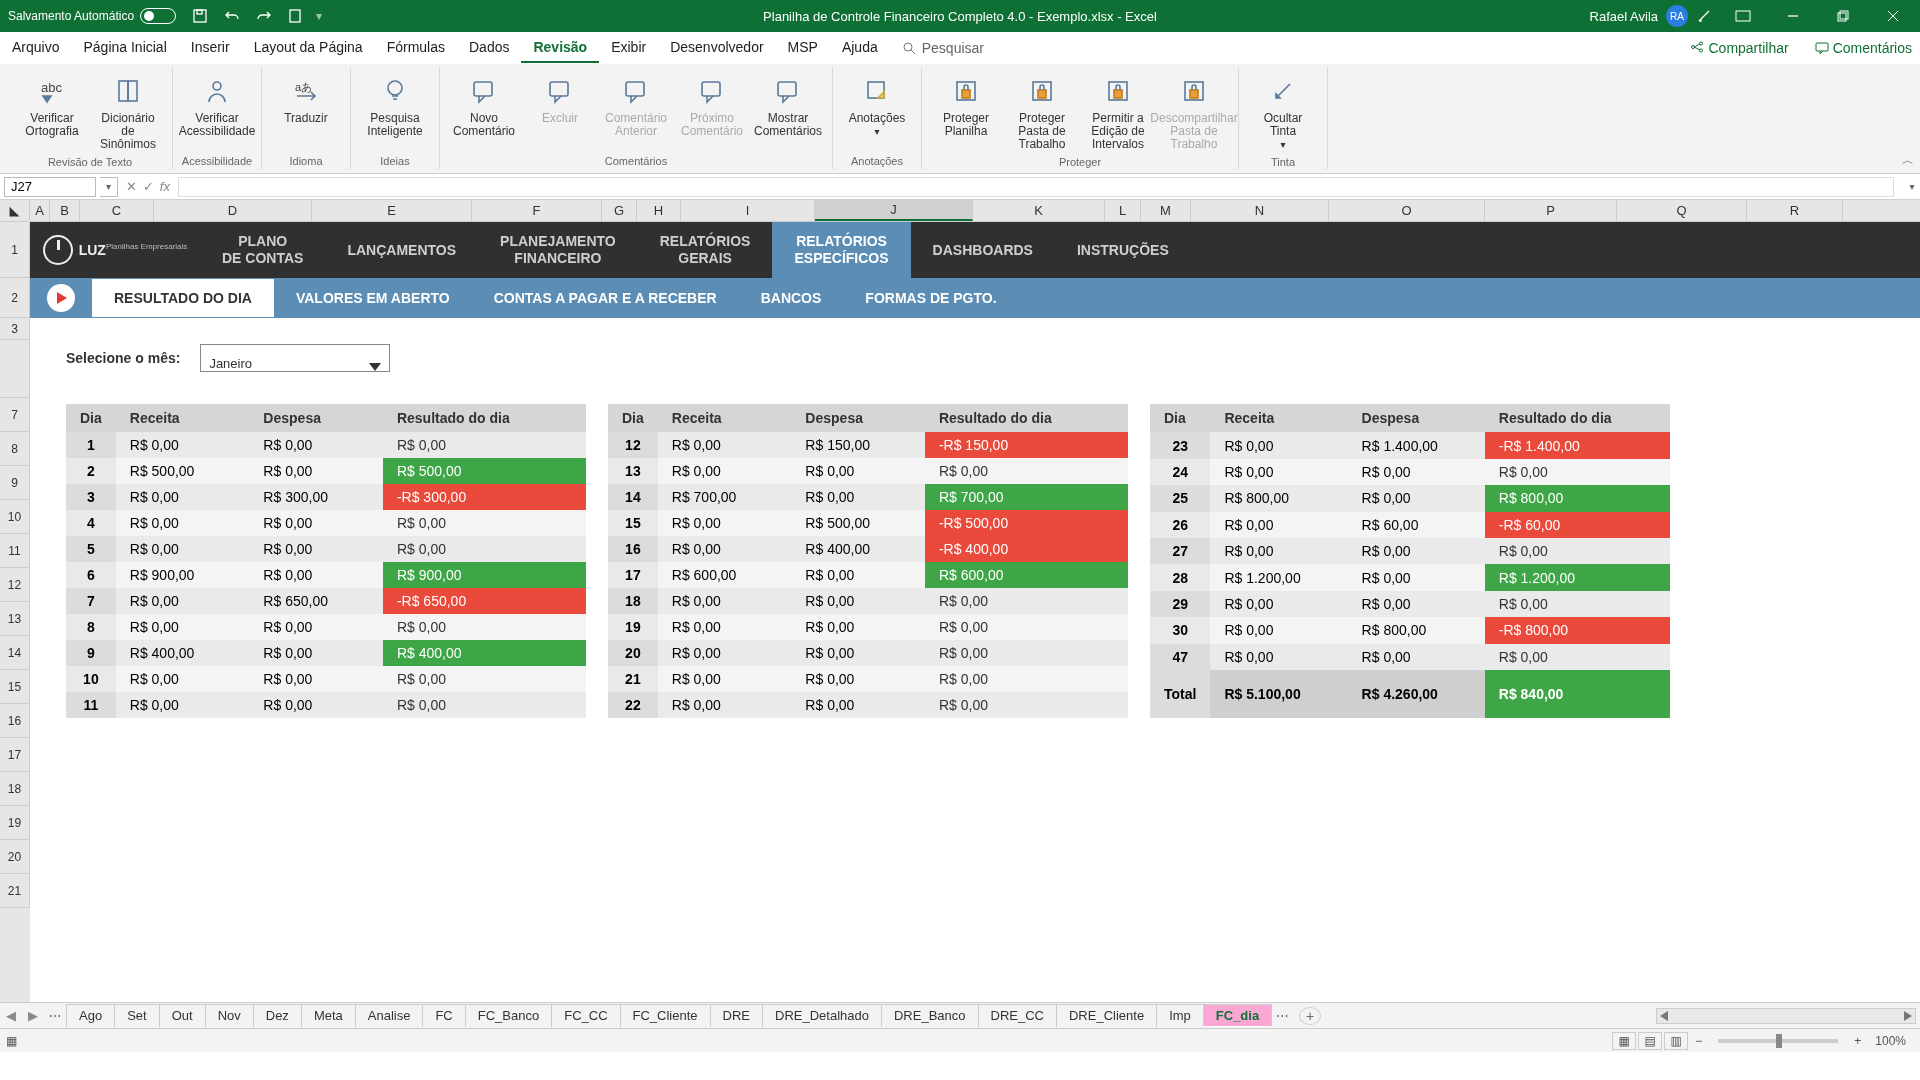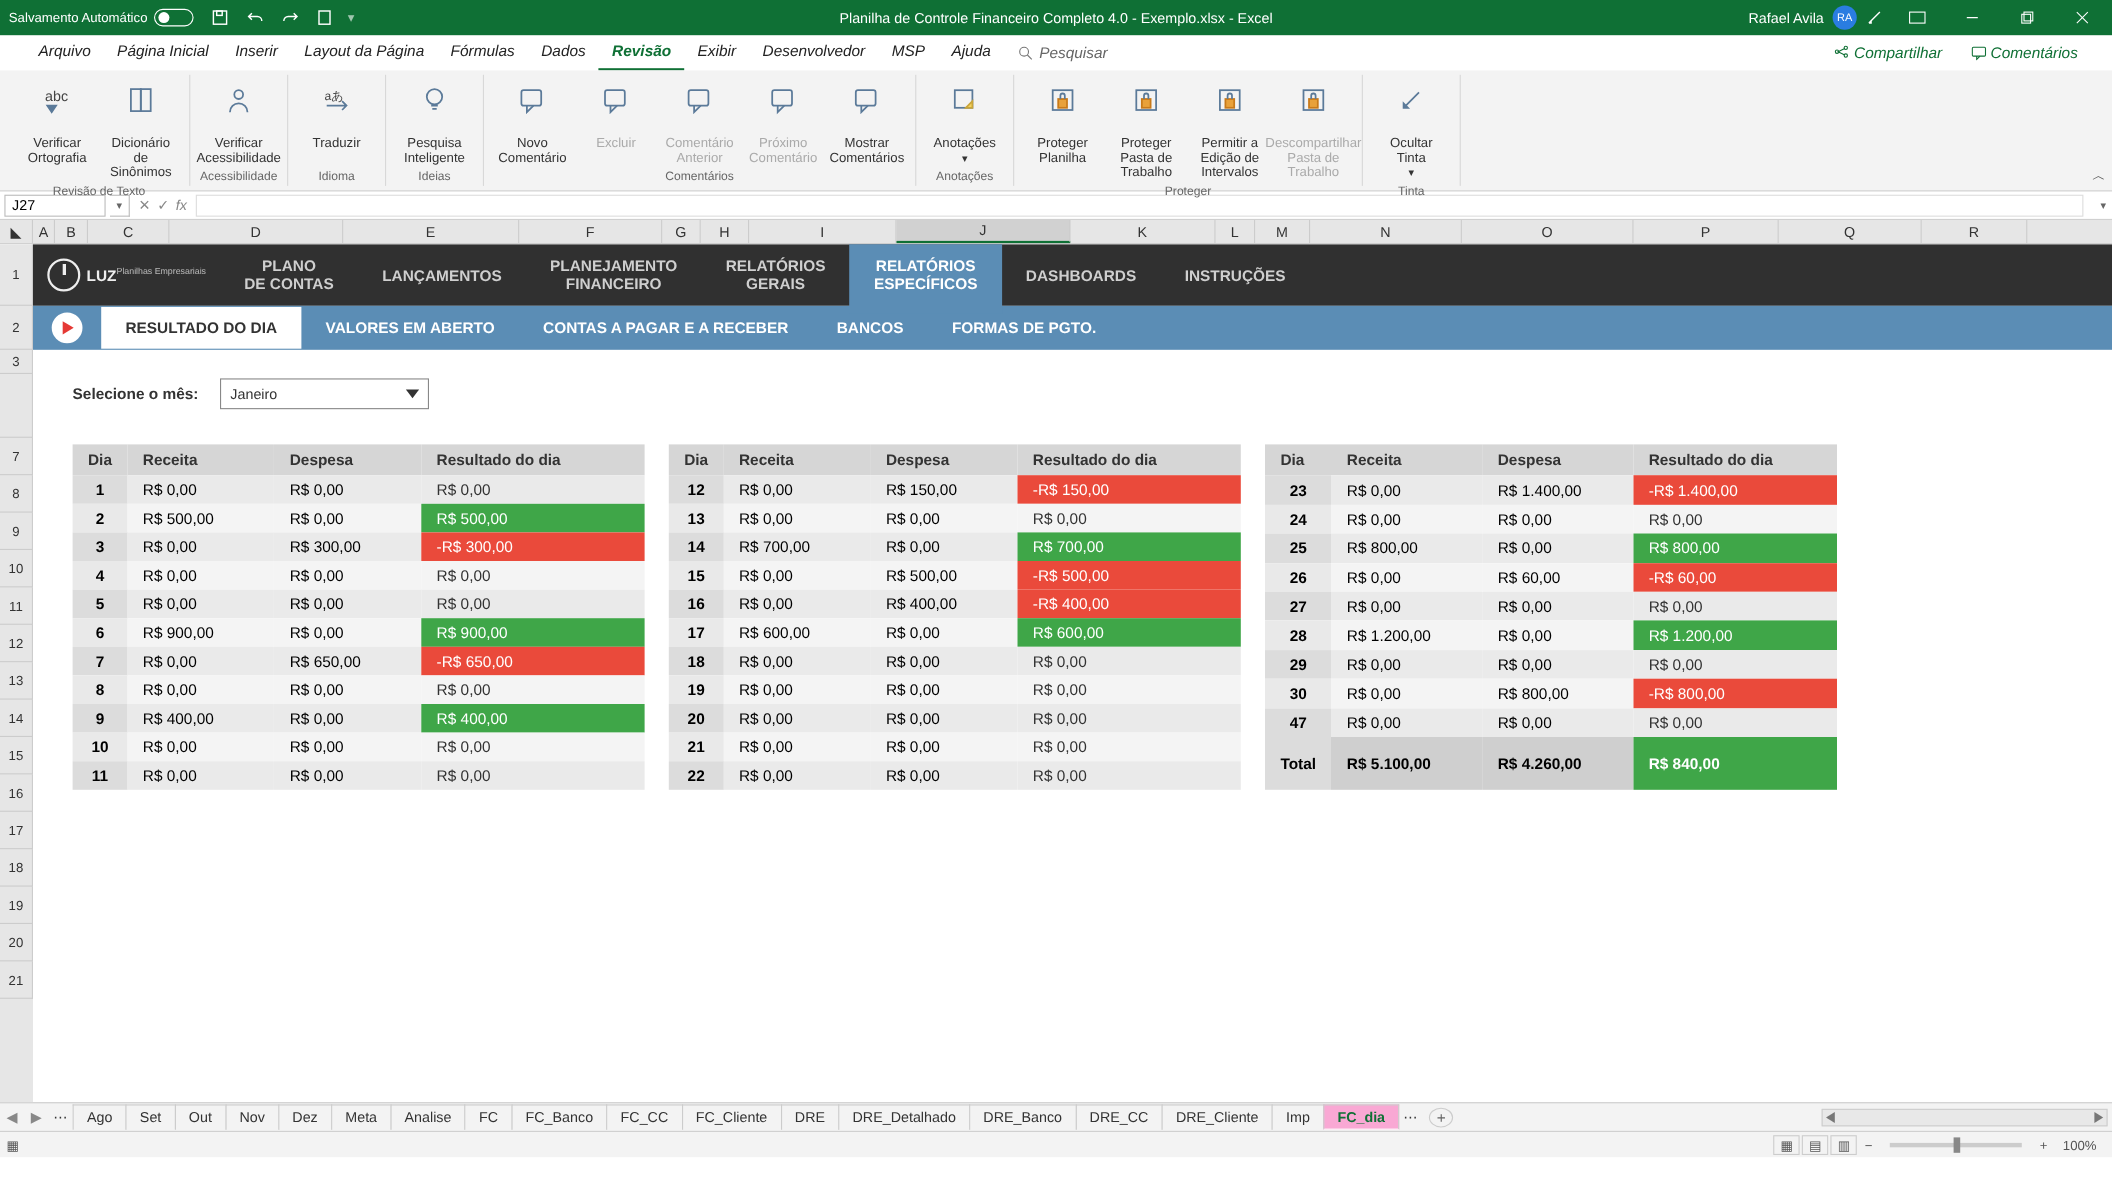--- a/index.html
+++ b/index.html
@@ -12,34 +12,34 @@
 .autosave .toggle { width:36px; height:16px; border:1px solid #fff; border-radius:10px; position:relative; }
 .autosave .toggle::after{content:'';position:absolute;width:10px;height:10px;border-radius:50%;background:#fff;top:2px;left:3px;}
 .tb-ico { display:flex; align-items:center; justify-content:center; width:24px; height:24px; }
 .tb-ico svg{stroke:#fff;fill:none;}
 .title-center{position:absolute;left:50%;transform:translateX(-50%);display:flex;align-items:center;gap:6px;}
 .titlebar .right{margin-left:auto;display:flex;align-items:center;gap:4px;}
 .user-badge{width:22px;height:22px;border-radius:50%;background:#2a7de1;display:flex;align-items:center;justify-content:center;font-size:10px;}
 .win-btn{width:46px;height:32px;display:flex;align-items:center;justify-content:center;}
 
 
-.menurow{height:32px;display:flex;padding:0 23px;font-size:14px;color:#222;border-bottom:0;font-style:italic;}
+.menurow{height:32px;display:flex;align-items:center;padding:0 0;font-size:14px;color:#222;border-bottom:0;}
 .menurow .m{padding:6px 12px;cursor:default;}
 .menurow .m.active{color:#0f7035;border-bottom:2px solid #0f7035;font-weight:600;}
 .searchbox{display:flex;align-items:center;gap:6px;color:#666;padding:0 12px;}
 .right-tabs{margin-left:auto;display:flex;gap:10px;font-size:14px;}
 .right-tabs .rt{color:#0f7035;padding:4px 8px;display:flex;align-items:center;gap:4px;}
 
 
 .ribbon{height:110px;background:#f3f3f3;border-bottom:1px solid #d0d0d0;display:flex;padding:4px 8px;position:relative;}
 .ribbon-group{display:flex;flex-direction:column;justify-content:space-between;padding:0 8px;border-right:1px solid #d8d8d8;}
 .ribbon-group:last-child{border-right:none;}
 .rg-body{display:flex;gap:4px;align-items:flex-start;padding-top:4px;}
 .rg-label{text-align:center;font-size:11px;color:#666;padding:2px 0;}
-.rb-btn{display:flex;flex-direction:column;align-items:center;width:72px;font-size:12px;color:#333;gap:16px;padding:2px;}
+.rb-btn{display:flex;flex-direction:column;align-items:center;width:72px;font-size:12px;color:#333;gap:4px;padding:2px;}
 .rb-btn.disabled{color:#aaa;}
 .rb-btn .ico{height:34px;display:flex;align-items:center;justify-content:center;}
 .rb-btn .lbl{text-align:center;line-height:1.1;}
 .ribbon-collapse{position:absolute;right:6px;bottom:4px;font-size:12px;color:#555;}
 
 
 .fbar{height:26px;display:flex;align-items:center;border-bottom:1px solid #d0d0d0;font-size:13px;}
 .namebox{width:92px;height:20px;border:1px solid #bbb;margin:0 4px;padding:0 6px;display:flex;align-items:center;}
 .nb-drop{width:18px;height:20px;border:1px solid #bbb;border-left:none;display:flex;align-items:center;justify-content:center;font-size:10px;color:#666;}
 .fx-btns{display:flex;gap:6px;color:#888;padding:0 8px;align-items:center;}
@@ -68,21 +68,21 @@
 .topnav .navitem.active{background:#5b8db5;color:#fff;padding:18px 22px;}
 
 .subnav{height:40px;background:#5b8db5;display:flex;align-items:center;color:#fff;font-size:14px;font-weight:600;}
 .subnav .play{width:62px;display:flex;justify-content:center;}
 .subnav .play .pc{width:28px;height:28px;border-radius:50%;background:#fff;display:flex;align-items:center;justify-content:center;}
 .subnav .play .pc::after{content:'';border-left:10px solid #e53935;border-top:6px solid transparent;border-bottom:6px solid transparent;margin-left:2px;}
 .subnav .sn{padding:0 22px;}
 .subnav .sn.active{background:#fff;color:#333;padding:11px 22px;}
 
 .filterrow{height:56px;display:flex;align-items:center;padding-left:36px;font-size:14px;color:#333;gap:20px;}
-.dropdown{width:190px;height:28px;border:1px solid #888;display:flex;align-items:center;padding:0 8px;justify-content:space-between;font-size:13px;}
+.dropdown{width:190px;height:28px;border:1px solid #888;display:flex;align-items:flex-end;padding:0 8px;justify-content:space-between;font-size:13px;}
 .dropdown .arr{border-left:6px solid transparent;border-right:6px solid transparent;border-top:8px solid #333;}
 
 
 .tables{display:flex;gap:22px;padding:6px 36px;}
 .tbl{border-collapse:collapse;font-size:14px;}
 .tbl th{background:#d6d6d6;color:#333;font-weight:700;text-align:left;padding:6px 14px;}
 .tbl td{padding:5px 14px;background:#eaeaea;}
 .tbl tr.alt td{background:#f4f4f4;}
 .tbl .day{text-align:center;background:#dcdcdc;font-weight:600;width:42px;}
 .tbl tr.alt .day{background:#e9e9e9;}

